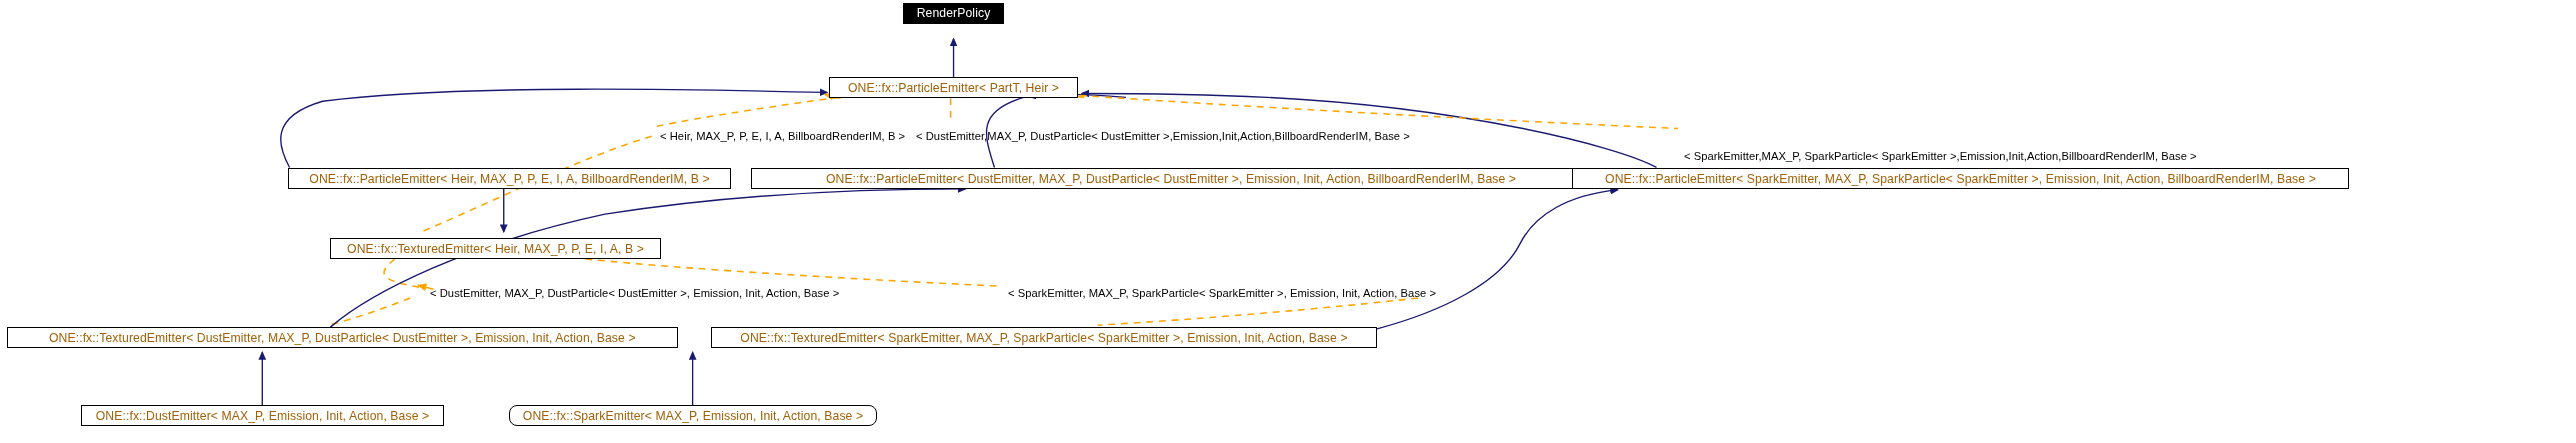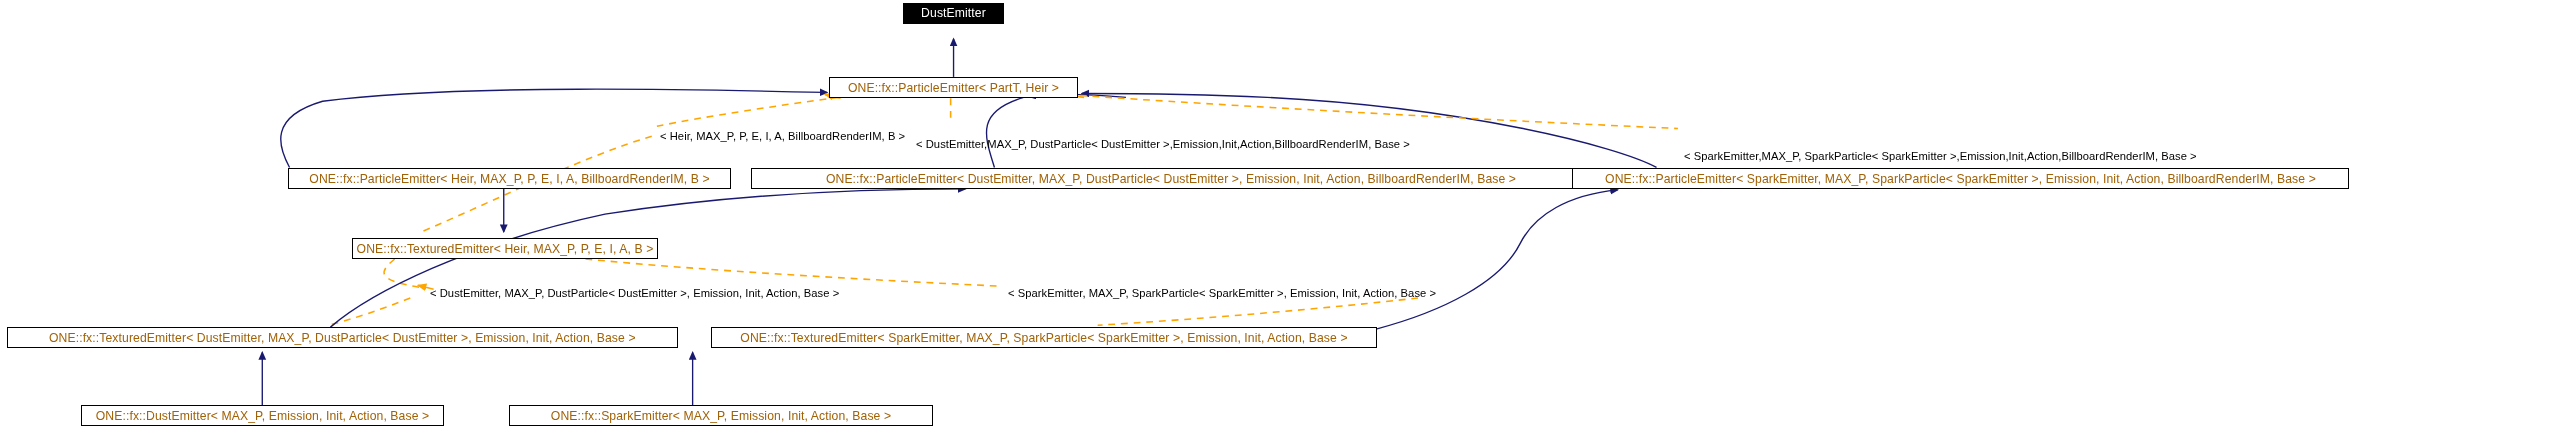--- a/index.html
+++ b/index.html
@@ -137,62 +137,62 @@
     <g>
       <path d="M268,416 L268,362" stroke="#191970" stroke-width="1.4" fill="none" marker-end="url(#arrow-solid)"></path>
     </g>
 
     <g>
       <path d="M710,416 L710,362" stroke="#191970" stroke-width="1.4" fill="none" marker-end="url(#arrow-solid)"></path>
     </g>
   </svg>
 
   <div class="node root" style="left:903px; top:2.9px; width:101px;">
-    <span>DustEmitter</span>
+    <span>RenderPolicy</span>
   </div>
 
   <div class="node" style="left:829px; top:77px; width:249px;">
     <span>ONE::fx::ParticleEmitter&lt; PartT, Heir &gt;</span>
   </div>
 
   <div class="node" style="left:281px; top:168px; width:443px;margin-left:7px;">
     <span>ONE::fx::ParticleEmitter&lt; Heir, MAX_P, P, E, I, A, BillboardRenderIM, B &gt;</span>
   </div>
 
   <div class="node" style="left:751px; top:168px; width:840px;">
     <span>ONE::fx::ParticleEmitter&lt; DustEmitter, MAX_P, DustParticle&lt; DustEmitter &gt;, Emission, Init, Action, BillboardRenderIM, Base &gt;</span>
   </div>
 
   <div class="node" style="left:1572px; top:168px; width:777px;">
     <span>ONE::fx::ParticleEmitter&lt; SparkEmitter, MAX_P, SparkParticle&lt; SparkEmitter &gt;, Emission, Init, Action, BillboardRenderIM, Base &gt;</span>
   </div>
 
-  <div class="node" style="left:352px; top:238px; width:306px;">
+  <div class="node" style="left:330px; top:238px; width:331px;">
     <span>ONE::fx::TexturedEmitter&lt; Heir, MAX_P, P, E, I, A, B &gt;</span>
   </div>
 
   <div class="node" style="left:6.8px; top:327px; width:671px;">
     <span>ONE::fx::TexturedEmitter&lt; DustEmitter, MAX_P, DustParticle&lt; DustEmitter &gt;, Emission, Init, Action, Base &gt;</span>
   </div>
 
   <div class="node" style="left:711px; top:327px; width:666px;">
     <span>ONE::fx::TexturedEmitter&lt; SparkEmitter, MAX_P, SparkParticle&lt; SparkEmitter &gt;, Emission, Init, Action, Base &gt;</span>
   </div>
 
   <div class="node" style="left:81px; top:405px; width:363px;">
     <span>ONE::fx::DustEmitter&lt; MAX_P, Emission, Init, Action, Base &gt;</span>
   </div>
 
-  <div class="node" style="left:509px; top:405px; width:424px;">
+  <div class="node" style="left:509px; top:405px; width:368px;border-radius:8px;">
     <span>ONE::fx::SparkEmitter&lt; MAX_P, Emission, Init, Action, Base &gt;</span>
   </div>
 
   <div class="edge-label" style="left:660px; top:131px;">&lt; Heir, MAX_P, P, E, I, A, BillboardRenderIM, B &gt;</div>
 
-  <div class="edge-label" style="left:916px; top:131px;margin-top:8px;">&lt; DustEmitter,MAX_P, DustParticle&lt; DustEmitter &gt;,Emission,Init,Action,BillboardRenderIM, Base &gt;</div>
+  <div class="edge-label" style="left:916px; top:131px;">&lt; DustEmitter,MAX_P, DustParticle&lt; DustEmitter &gt;,Emission,Init,Action,BillboardRenderIM, Base &gt;</div>
 
   <div class="edge-label" style="left:1684px; top:131px;margin-top:20px;">&lt; SparkEmitter,MAX_P, SparkParticle&lt; SparkEmitter &gt;,Emission,Init,Action,BillboardRenderIM, Base &gt;</div>
 
   <div class="edge-label" style="left:430px; top:288px;">&lt; DustEmitter, MAX_P, DustParticle&lt; DustEmitter &gt;, Emission, Init, Action, Base &gt;</div>
 
   <div class="edge-label" style="left:1008px; top:288px;">&lt; SparkEmitter, MAX_P, SparkParticle&lt; SparkEmitter &gt;, Emission, Init, Action, Base &gt;</div>
 
 </div>
 
 

